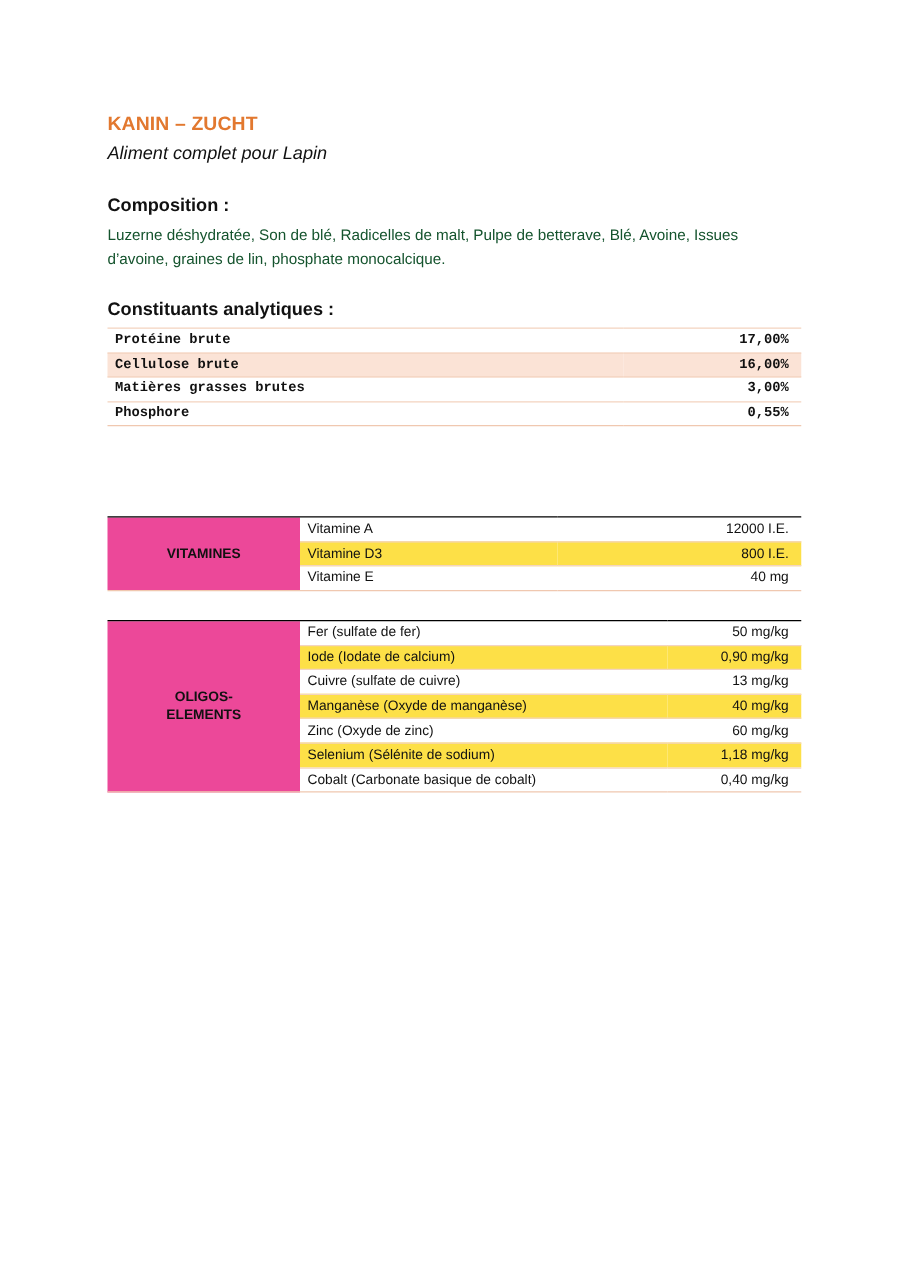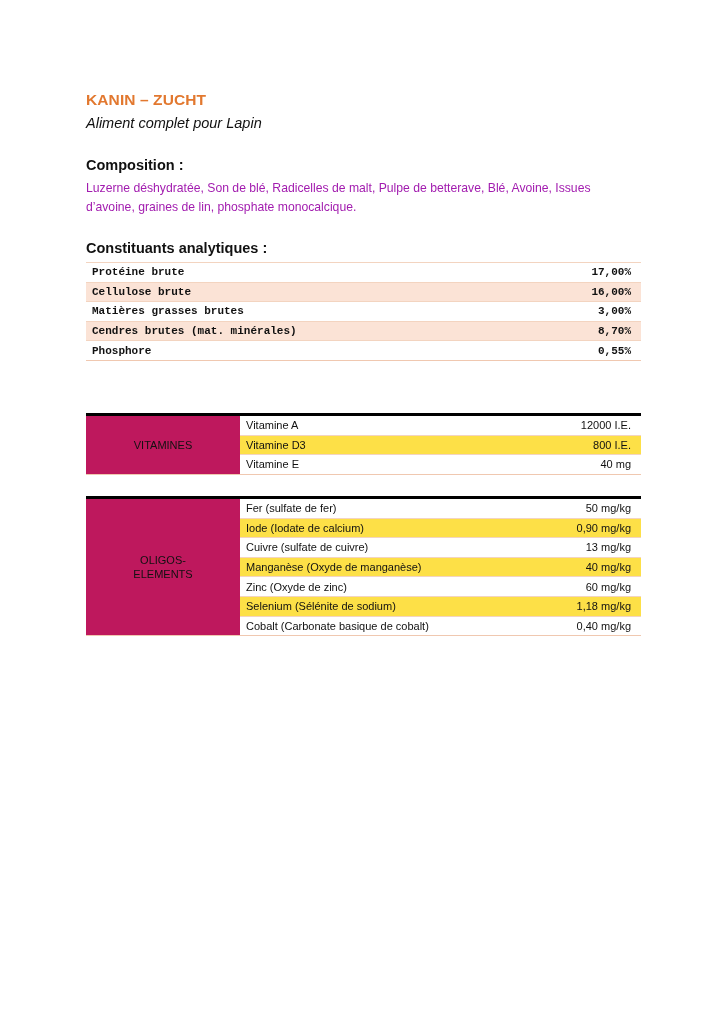--- a/index.html
+++ b/index.html
@@ -3,37 +3,37 @@
 <meta charset="utf-8">
 <style>
   html, body { margin: 0; padding: 0; background: #ffffff; }
   body { width: 724px; height: 1024px; position: relative; overflow: hidden;
          font-family: "Liberation Sans", "DejaVu Sans", sans-serif; color: #111; }
   .page { position: absolute; left: 0; top: 0; width: 724px; height: 752px; }
   .title { position: absolute; left: 86px; top: 91px; font-size: 15.5px; font-weight: bold; color: #e2782f; letter-spacing: 0.1px; }
   .subtitle { position: absolute; left: 86px; top: 115px; font-size: 14.5px; font-style: italic; color: #111; }
   .h2 { position: absolute; left: 86px; font-size: 14.5px; font-weight: bold; color: #111; }
   .composition-title { top: 157px; }
-  .composition-text { position: absolute; left: 86px; top: 179px; width: 560px; font-size: 12.2px; line-height: 19px; color: #a21caf; }
+  .composition-text { position: absolute; left: 86px; top: 179px; width: 560px; font-size: 12.2px; line-height: 19px; color: #14532d; }
   .analytics-title { top: 240px; }
 
   table { border-collapse: collapse; position: absolute; left: 86px; width: 555px; font-size: 11px; }
   .analytics { top: 262px; font-family: Liberation Mono, monospace; }
   .analytics td { height: 18.6px; padding: 0 4px 0 6px; font-weight: bold; border-bottom: 1px solid #f3d4c0; }
   .analytics tr:first-child td { border-top: 1px solid #f3d4c0; }
   .analytics tr:last-child td { border-bottom: 1px solid #f0c8b0; }
   .analytics td.val { text-align: right; padding-right: 10px; }
   .shade td { background: #fbe3d6; }
 
   .sub { font-size: 11px; }
   .vitamins { top: 413px; }
   .oligos { top: 496px; }
   .sub td { height: 18.6px; padding: 0 4px 0 6px; border-bottom: 1px solid #f3d4c0; }
-  .sub td.group { width: 154px; text-align: center; font-weight: normal; background: #be185d; border-bottom: 1px solid #f0c8b0; padding: 0; line-height: 14px; }
-  .sub tr:first-child td { border-top: 3px solid #000000; margin-top: 11px; }
+  .sub td.group { width: 154px; text-align: center; font-weight: bold; background: #ec4899; border-bottom: 1px solid #f0c8b0; padding: 0; line-height: 14px; }
+  .sub tr:first-child td { border-top: 1px solid #000000; margin-top: 11px; }
   .sub tr:last-child td { border-bottom: 1px solid #f0c8b0; }
   .sub td.val { text-align: right; padding-right: 10px; }
   .sub tr.shade td.name, .sub tr.shade td.val { background: #fde047; }
 </style>
 </head>
 <body>
 
 <div class="page">
   <div class="title">KANIN – ZUCHT</div>
   <div class="subtitle">Aliment complet pour Lapin</div>
@@ -51,24 +51,20 @@
           <td>Protéine brute</td>
           <td class="val">17,00%</td>
         </tr>
     <tr class="shade">
           <td>Cellulose brute</td>
           <td class="val">16,00%</td>
         </tr>
     <tr>
           <td>Matières grasses brutes</td>
           <td class="val">3,00%</td>
-        </tr>
-    <tr class="shade">
-          <td>Cendres brutes (mat. minérales)</td>
-          <td class="val">8,70%</td>
         </tr>
     <tr>
           <td>Phosphore</td>
           <td class="val">0,55%</td>
         </tr>
   </tbody>
     </table>
 
   <table class="sub vitamins">
     <tbody>

